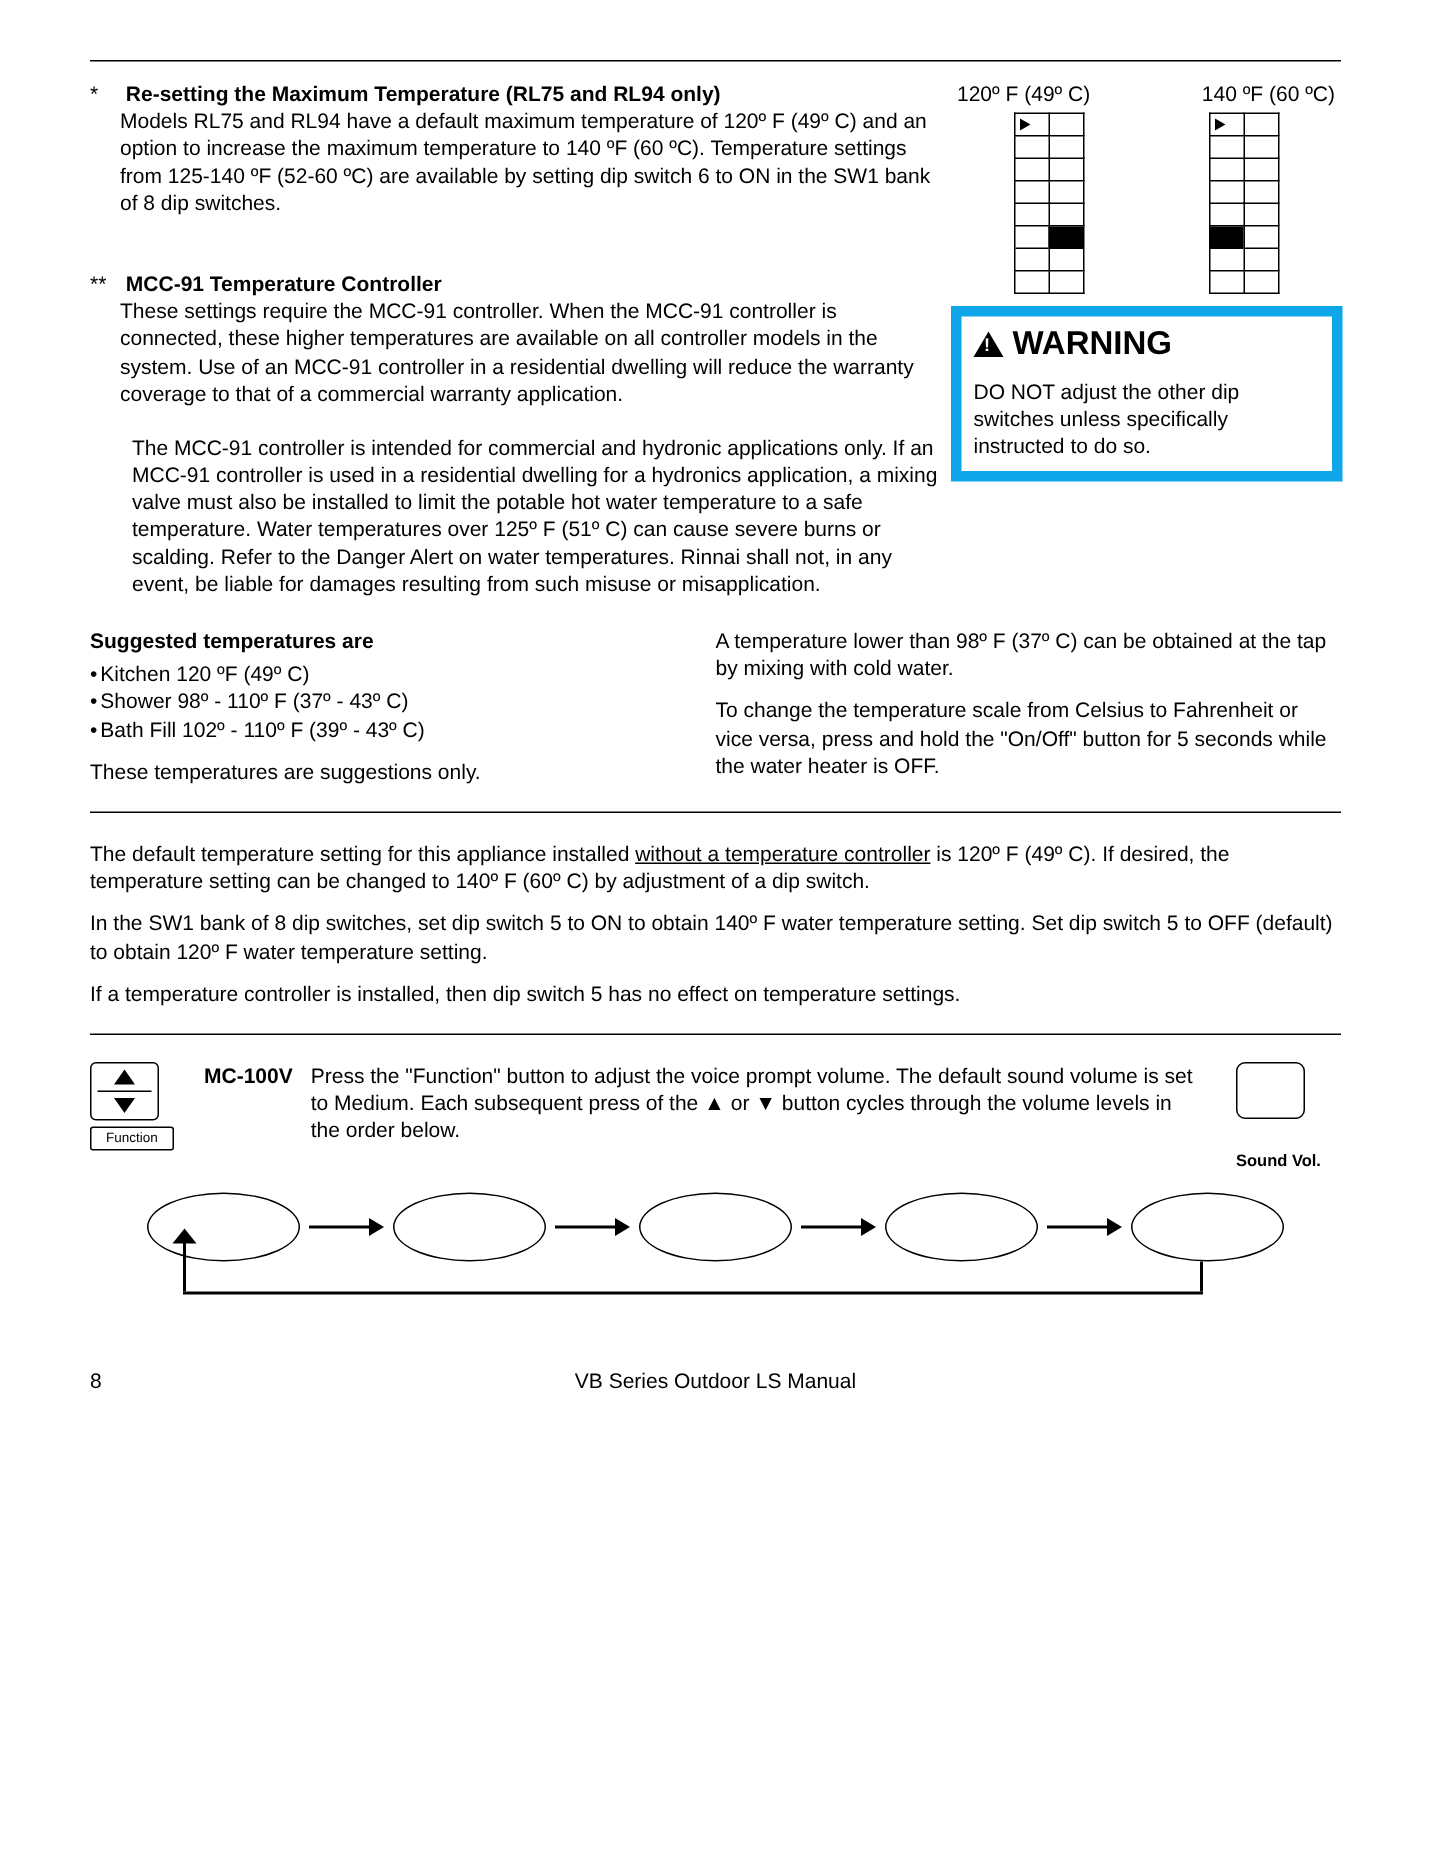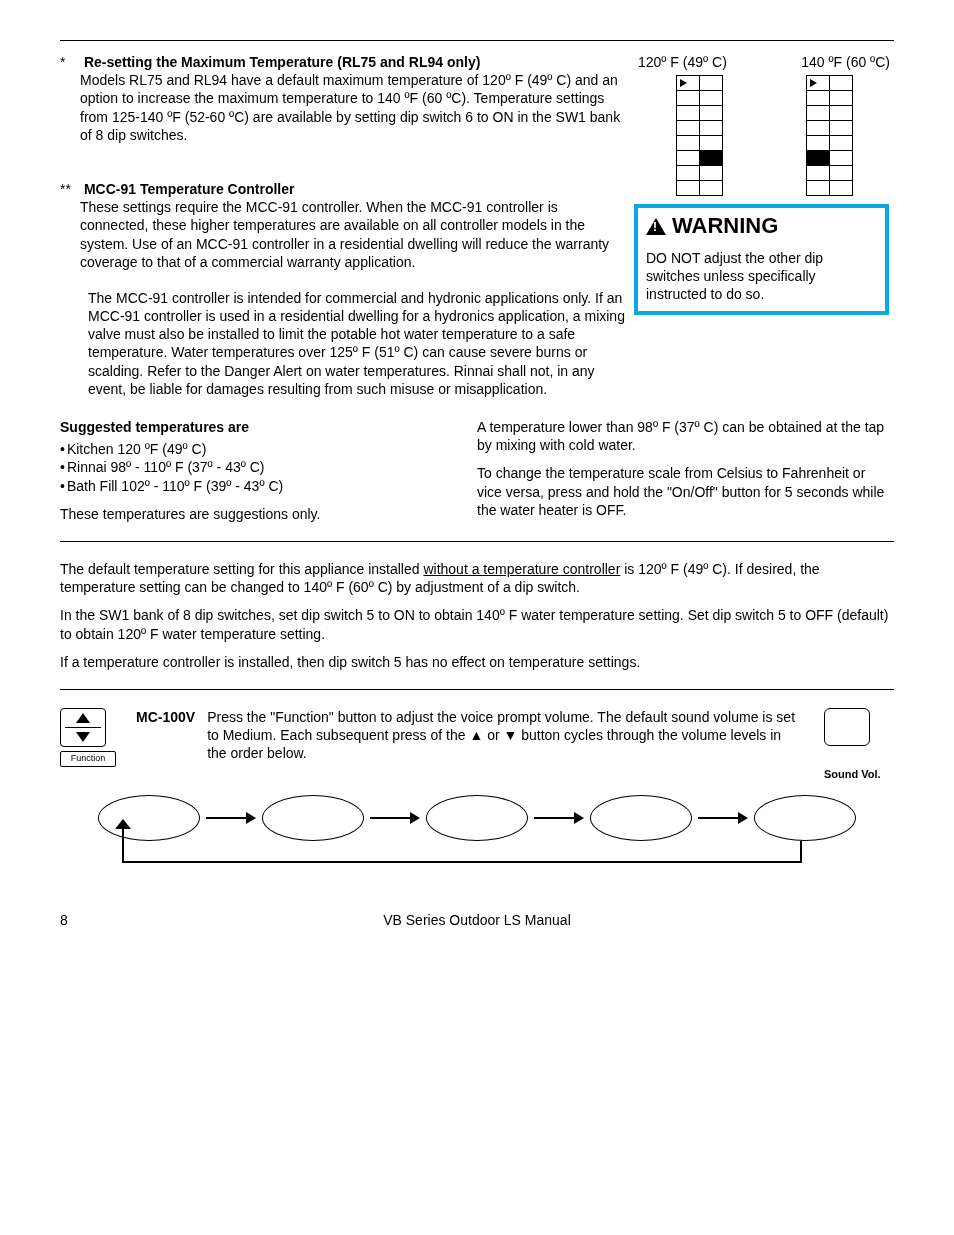--- a/index.html
+++ b/index.html
@@ -21,21 +21,21 @@
   .section-body-indent { margin-left: 28px; margin-bottom: 14px;}
   b { font-weight: bold; }
   .temp-title { text-align:center; margin-bottom:4px;}
   .temp-labels { display:flex; justify-content:space-between; padding:0 4px; margin-bottom:4px;}
   .dip-row { display:flex; justify-content:space-around; margin-bottom:8px;}
   .dip { display:inline-block; }
   .dip table { border-collapse: collapse; }
   .dip td { border:1px solid #000; width:22px; height:14px; padding:0; }
   .dip td.filled { background:#000; }
   .dip-dash-row td { border-top:1px dashed #000; border-bottom:1px dashed #000; }
-  .warning-box { border:4px solid #0ea5e9; width: 247px; }
+  .warning-box { border:7px solid #0ea5e9; width: 247px; }
   .warning-head { font-size:22px; font-weight:bold; padding:4px 8px; display:flex; align-items:center; gap:6px;}
   .warning-icon { width:0; height:0; border-left:10px solid transparent; border-right:10px solid transparent; border-bottom:17px solid #000; position:relative; display:inline-block;}
   .warning-icon::after { content:"!"; color:#fff; position:absolute; left:-3px; top:2px; font-size:12px; font-weight:bold;}
   .warning-body { padding:4px 8px 8px 8px; font-size:14px;}
   .two-col { display:flex; margin-top:6px;}
   .two-col > div { flex:1; }
   .bullet-list { margin:4px 0 10px 0; padding:0; list-style:none;}
   .bullet-list li::before { content:"•"; margin-right:2px;}
   .hr { border-top:1px solid #000; margin:18px 0;}
   .controller-row { display:flex; gap:20px; margin-top:10px; align-items:flex-start;}
@@ -187,21 +187,21 @@
       <div class="warning-body">DO NOT adjust the other dip switches unless specifically instructed to do so.</div>
     </div>
   </div>
 </div>
 
 <div class="two-col">
   <div>
     <b>Suggested temperatures are</b>
     <ul class="bullet-list">
       <li>Kitchen  120 ºF (49º C)</li>
-      <li>Rinnai  98º - 110º F (37º - 43º C)</li>
+      <li>Shower  98º - 110º F (37º - 43º C)</li>
       <li>Bath Fill 102º - 110º F (39º - 43º C)</li>
     </ul>
     <div>These temperatures are suggestions only.</div>
   </div>
   <div>
     <div style="margin-bottom:10px;">A temperature lower than 98º F (37º C) can be obtained at the tap by mixing with cold water.</div>
     <div>To change the temperature scale from Celsius to Fahrenheit or vice versa, press and hold the "On/Off" button for 5 seconds while the water heater is OFF.</div>
   </div>
 </div>
 

